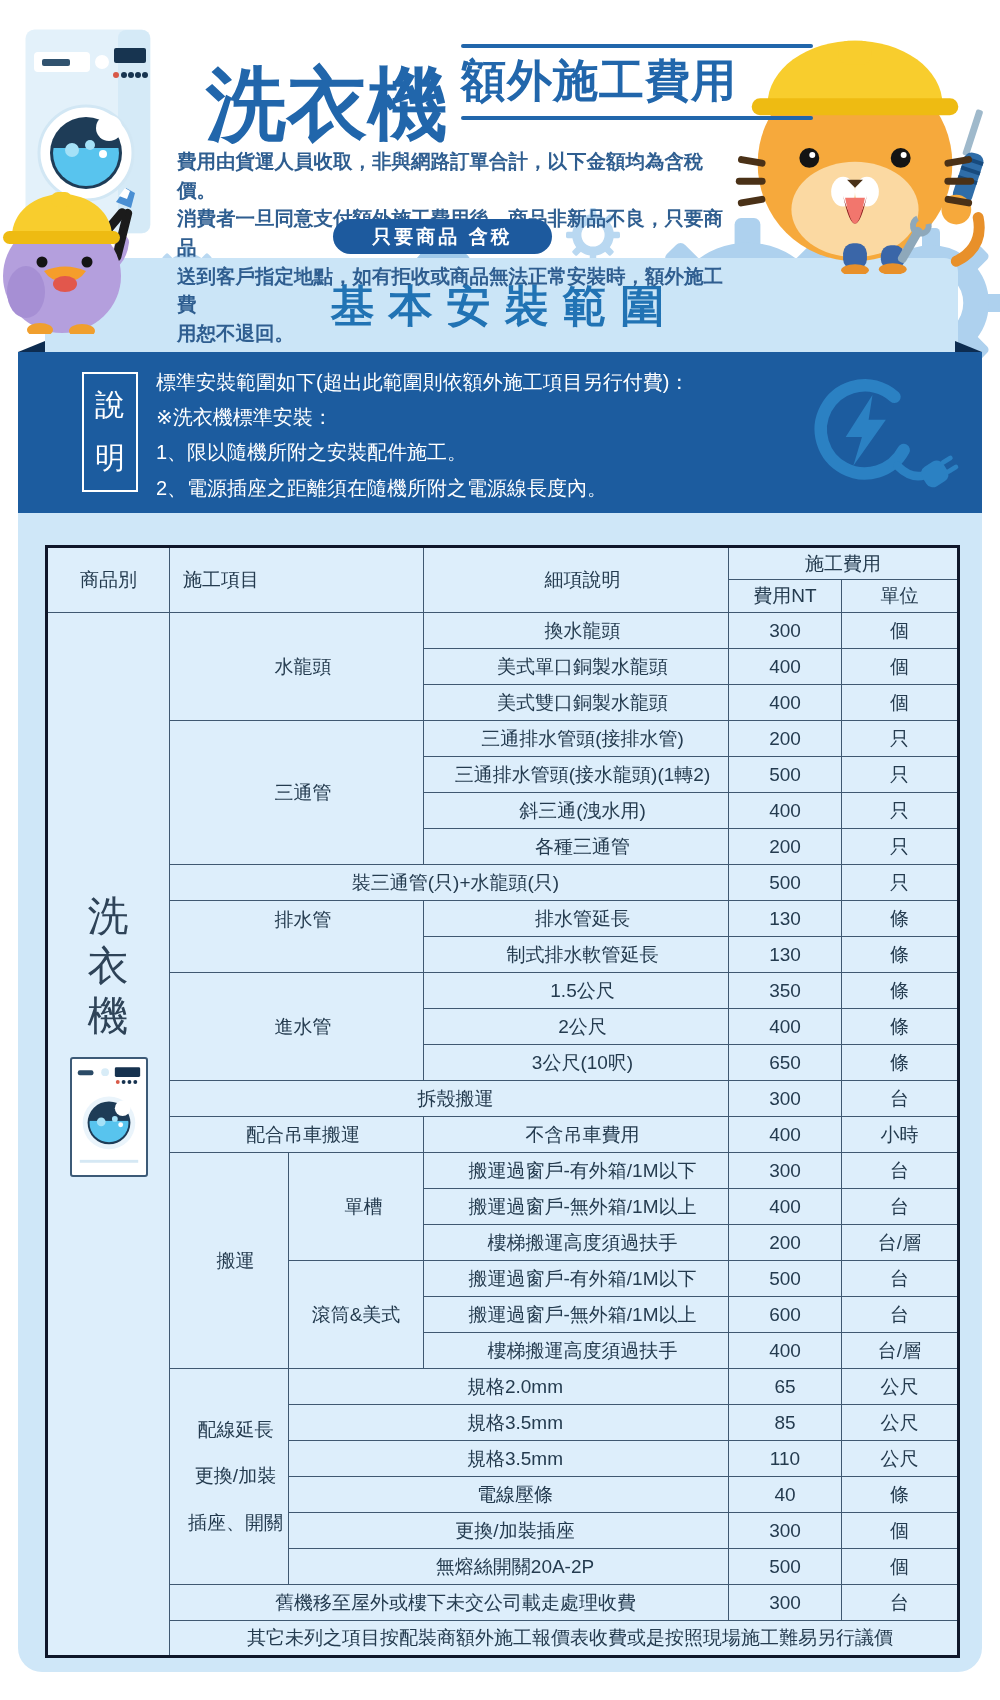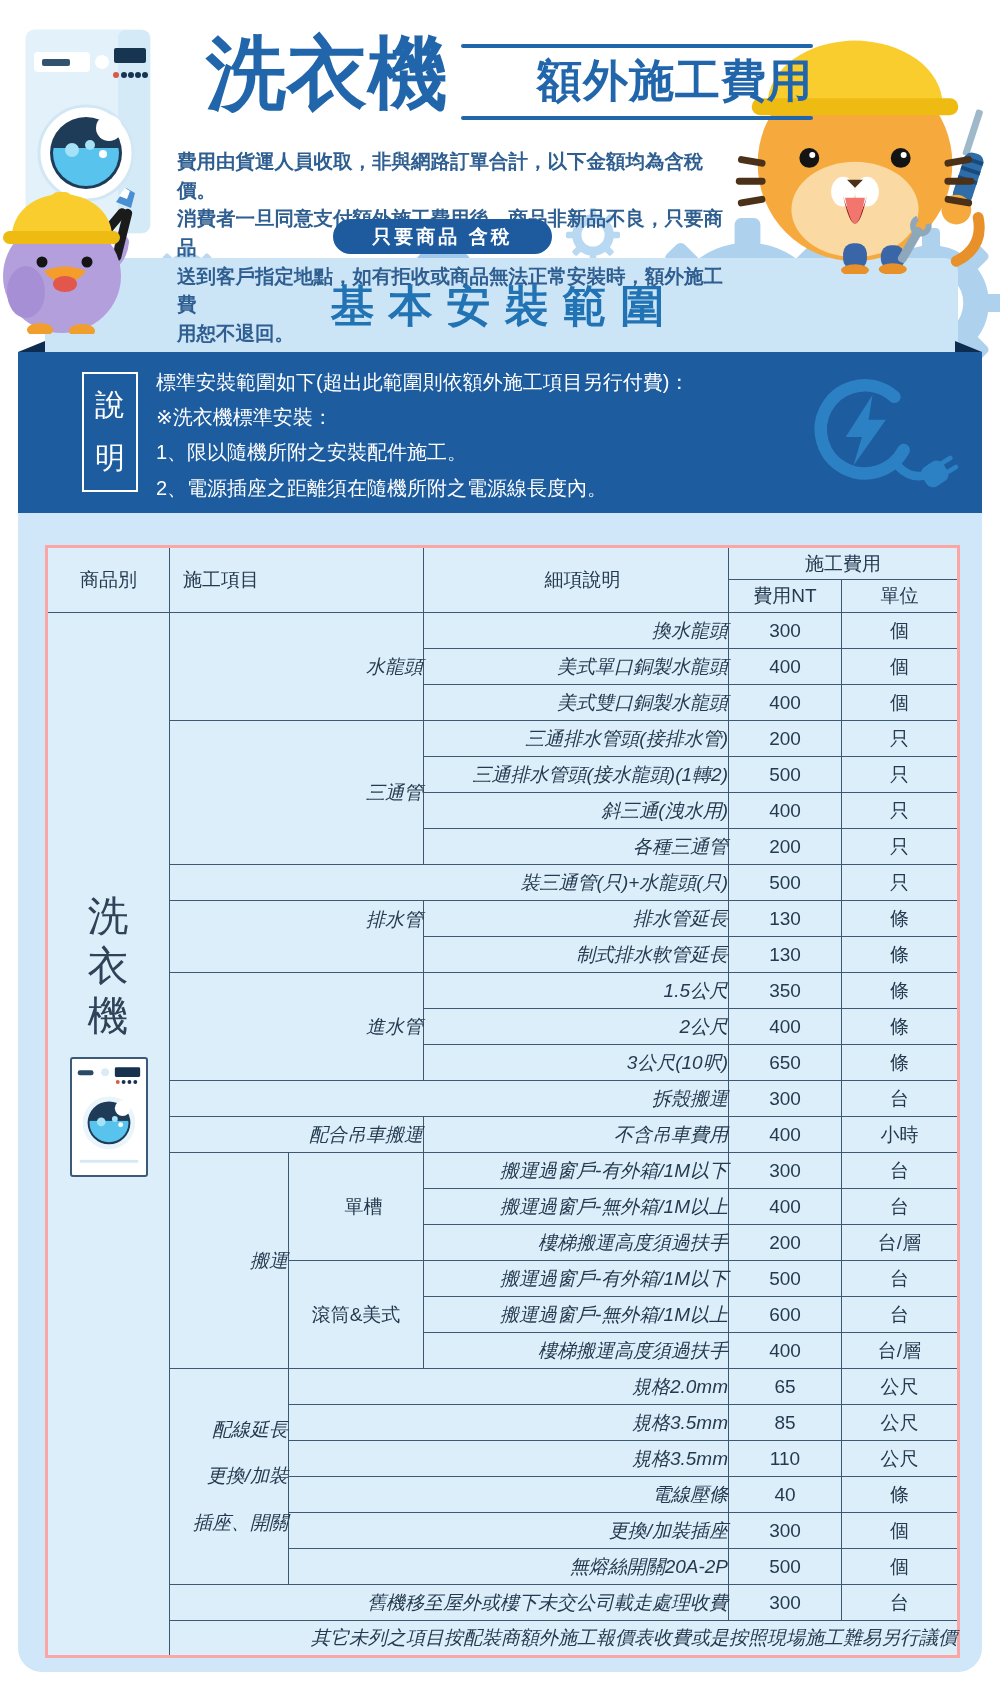--- a/index.html
+++ b/index.html
@@ -11,22 +11,22 @@
   }
   
   .gear { position:absolute; color:#b9d8f1; }
   .gear svg { width:100%; height:100%; display:block; }
   .wrench-deco { position:absolute; color:#9fc9ea; }
   
   .wm-illu { position:absolute; left:24px; top:28px; width:128px; height:207px; z-index:4; }
   .duck { position:absolute; left:0px; top:172px; width:152px; height:162px; z-index:5; }
   .tiger { position:absolute; left:706px; top:12px; width:298px; height:262px; z-index:2; }
   .title-row { position:absolute; left:206px; top:32px; display:flex; align-items:flex-start; z-index:3; }
-  .title-main { font-size:80px; line-height:1.05; font-weight:900; color:#2166ab; letter-spacing:1px; }
-  .title-sub-wrap { margin-left:12px; margin-top:12px; width:352px; text-align:right; }
+  .title-main { font-size:80px; line-height:1.05; font-weight:900; color:#2166ab; letter-spacing:1px;margin-top:31px; }
+  .title-sub-wrap { margin-left:12px; margin-top:12px; width:352px; text-align:left; }
   .rule { height:4px; background:#2166ab; border-radius:2px; }
   .title-sub { font-size:45px; font-weight:800; color:#2166ab; letter-spacing:1px; padding:3px 0 5px; }
   .desc { position:absolute; left:177px; top:123px; width:560px; font-size:19.5px; line-height:1.47;
           color:#2f5e90; font-weight:600; z-index:3;margin-top:24px; }
   .desc span { display:block; }
   .badge { position:absolute; left:333px; top:219px; width:219px; height:35px; border-radius:18px;
            background:#1d5a9e; color:#ffffff; font-size:19px; font-weight:700; letter-spacing:3px;
            display:flex; align-items:center; justify-content:center; z-index:4; }
   
   .banner-bg { position:absolute; left:45px; top:258px; width:913px; height:96px;
@@ -46,24 +46,24 @@
                   font-size:20px; line-height:1.76; }
   .notice-lines span { display:block; }
   .plug-icon { position:absolute; left:780px; top:18px; width:170px; height:134px; color:#2b81c3; }
   
   .panel { position:absolute; left:18px; top:500px; width:964px; height:1172px;
            background:#cfe7f8; border-radius:0 0 24px 24px; z-index:0; }
   table.fee { position:absolute; left:45px; top:545px; width:912px; border-collapse:collapse;
               table-layout:fixed; z-index:3; }
   table.fee th, table.fee td { border:1.5px solid #3f5871; background:#ddeefb;
               color:#243b4f; font-size:19px; font-weight:400; }
-  table.fee { border:3px solid #fca5a5; }
+  table.fee { border:3px solid #0f172a; }
   table.fee th { height:33px; text-align:center; font-weight:400; }
   table.fee td { height:36px; }
-  td.lbl, td.det { text-align:right; padding-left:13px;font-style:italic; }
+  td.lbl, td.det { text-align:center; padding-left:13px; }
   td.fee-v { text-align:center; font-weight:700; font-size:20.5px; color:#26292e; }
   td.unit-v { text-align:center; font-size:18.5px; }
   td.prod-cell { text-align:center; vertical-align:middle; }
   .prod-inner { position:relative; top:-100px; display:flex; flex-direction:column; align-items:center; }
   .prod-chars span { display:block; font-size:41px; line-height:1.22; color:#2e4358; letter-spacing:1px; }
   .mini-wm { margin-top:16px; width:78px; height:120px; background:#ffffff;
              border:2px solid #3c5a77; border-radius:3px; }
   .wiring-lbl span { display:block; line-height:2.45; }
 </style>
 </head>

